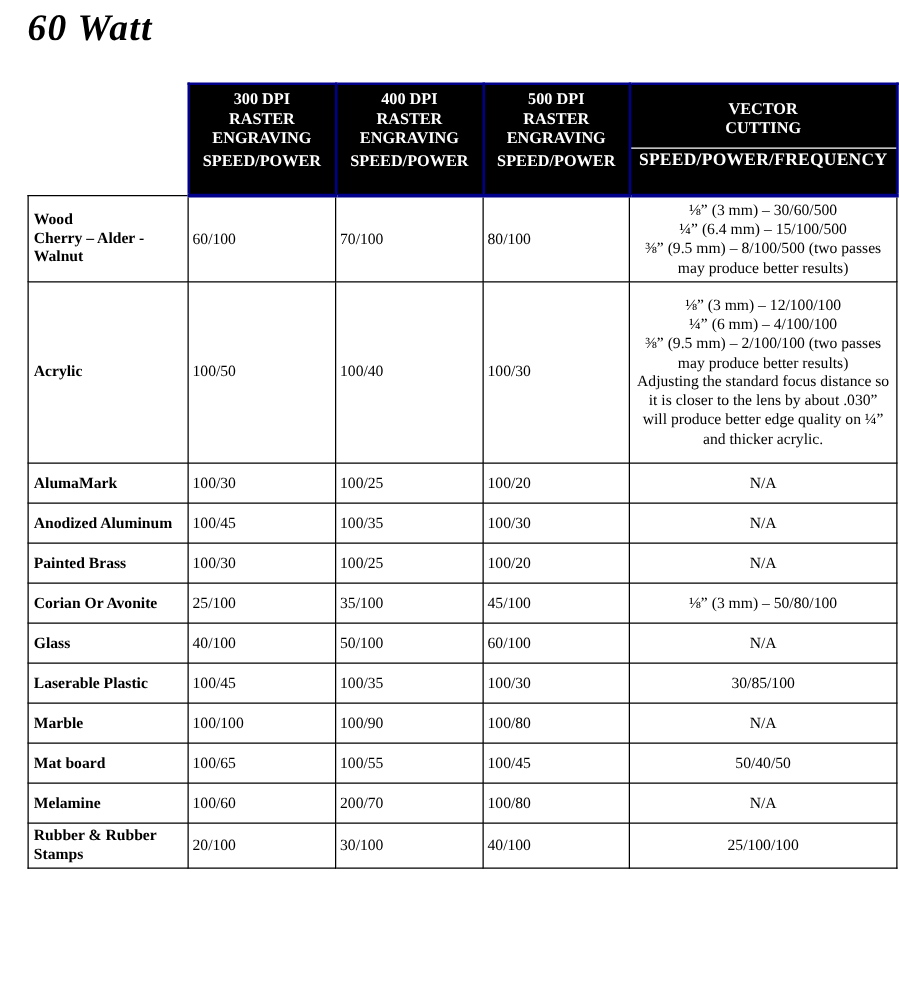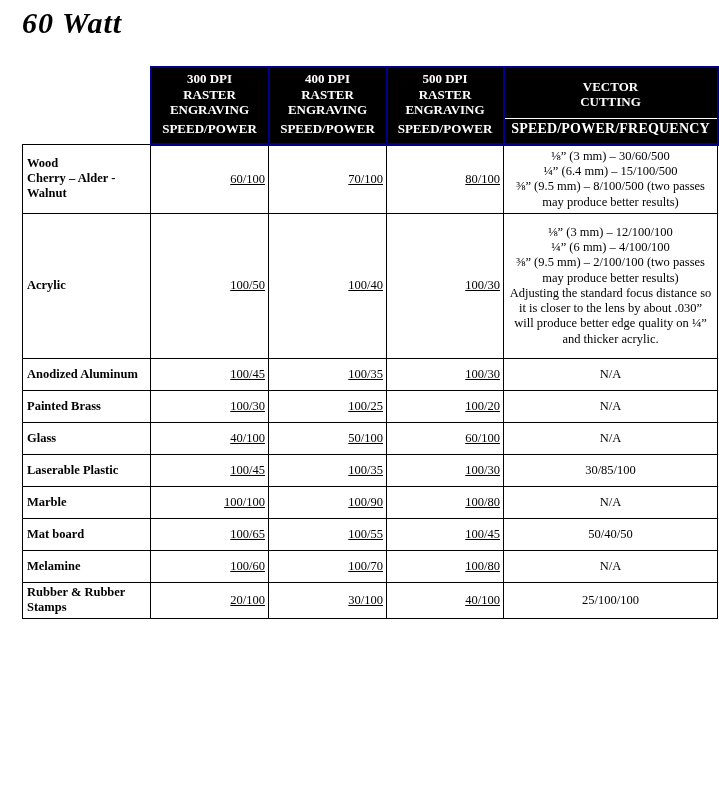--- a/index.html
+++ b/index.html
@@ -44,40 +44,40 @@
     white-space: pre-line;
     font-size: 13px; line-height: 1.2;
     padding-top: 3px;
   }
   .hdr-rule { border-top: 1px solid transparent; margin: 0; }
   th.vec .hdr-rule { border-top: 1px solid #ffffff; }
   .hdr-sub {
     height: 20px;
     display: flex; align-items: center; justify-content: center;
     font-size: 13px;
-    padding-bottom: 4px;
+    padding-bottom: 16px;
     white-space: nowrap;
   }
   th.vec .hdr-sub { font-size: 14px; letter-spacing: 0.2px; }
   
   td {
     border: 1px solid #000000;
     font-size: 12.5px;
     vertical-align: middle;
     height: 27px;
     padding: 1px 3px;
   }
   td.mat {
     font-weight: bold;
     text-align: left;
     white-space: pre-line;
     line-height: 1.2;
     padding-left: 4px;
   }
-  td.val { text-align: right; text-decoration: underline; }
+  td.val { text-align: left; }
   td.vec {
     text-align: center;
     white-space: pre-line;
     line-height: 1.22;
     padding: 2px 4px;
   }
   tr.r-wood td { height: 63px; }
   tr.r-acrylic td { height: 140px; }
   tr.r-marbleized td { height: 32px; }
   tr.r-stainless td { height: 28px; }
@@ -152,32 +152,46 @@
       <td class="mat">Acrylic</td>
       <td class="val">100/50</td>
       <td class="val">100/40</td>
       <td class="val">100/30</td>
       <td class="vec">⅛” (3 mm)  – 12/100/100
 ¼” (6 mm)  – 4/100/100
 ⅜” (9.5 mm) – 2/100/100 (two passes may produce better results)
 Adjusting the standard focus distance so it is closer to the lens by about .030” will produce better edge quality on ¼” and thicker acrylic.</td>
     </tr>
     <tr>
+      <td class="mat">AlumaMark</td>
+      <td class="val">100/30</td>
+      <td class="val">100/25</td>
+      <td class="val">100/20</td>
+      <td class="vec">N/A</td>
+    </tr>
+    <tr>
       <td class="mat">Anodized Aluminum</td>
       <td class="val">100/45</td>
       <td class="val">100/35</td>
       <td class="val">100/30</td>
       <td class="vec">N/A</td>
     </tr>
     <tr>
       <td class="mat">Painted Brass</td>
       <td class="val">100/30</td>
       <td class="val">100/25</td>
       <td class="val">100/20</td>
       <td class="vec">N/A</td>
+    </tr>
+    <tr>
+      <td class="mat">Corian Or Avonite</td>
+      <td class="val">25/100</td>
+      <td class="val">35/100</td>
+      <td class="val">45/100</td>
+      <td class="vec">⅛” (3 mm)  – 50/80/100</td>
     </tr>
     <tr>
       <td class="mat">Glass</td>
       <td class="val">40/100</td>
       <td class="val">50/100</td>
       <td class="val">60/100</td>
       <td class="vec">N/A</td>
     </tr>
     <tr>
       <td class="mat">Laserable Plastic</td>
@@ -196,21 +210,21 @@
     <tr>
       <td class="mat">Mat board</td>
       <td class="val">100/65</td>
       <td class="val">100/55</td>
       <td class="val">100/45</td>
       <td class="vec">50/40/50</td>
     </tr>
     <tr>
       <td class="mat">Melamine</td>
       <td class="val">100/60</td>
-      <td class="val">100/70</td>
+      <td class="val">200/70</td>
       <td class="val">100/80</td>
       <td class="vec">N/A</td>
     </tr>
     <tr class="r-rubber">
       <td class="mat">Rubber &amp; Rubber
 Stamps</td>
       <td class="val">20/100</td>
       <td class="val">30/100</td>
       <td class="val">40/100</td>
       <td class="vec">25/100/100</td>

